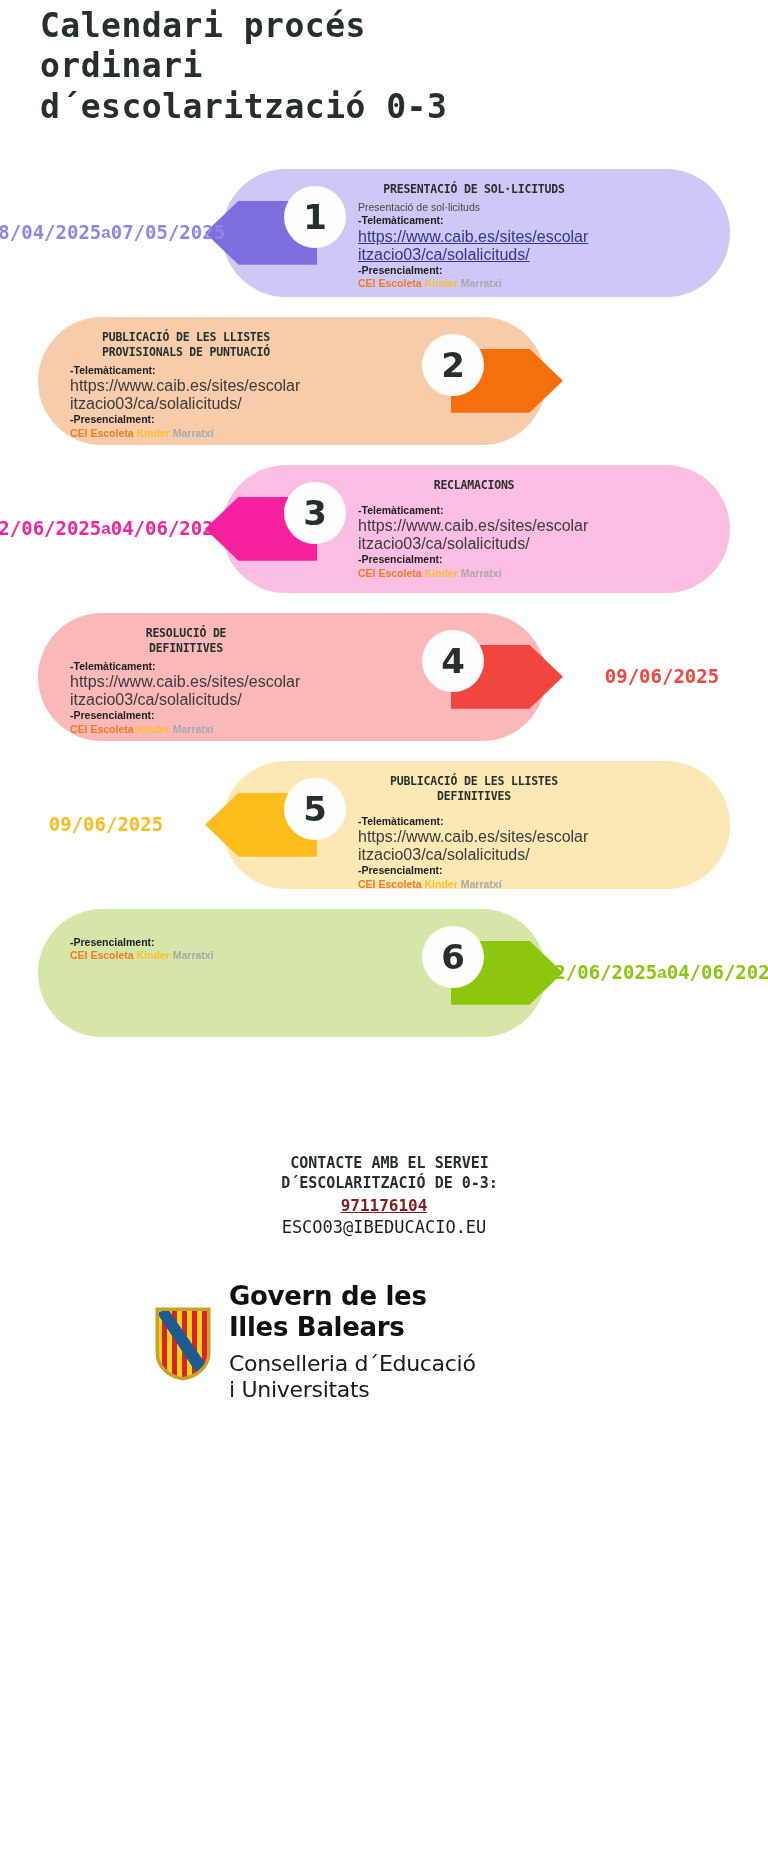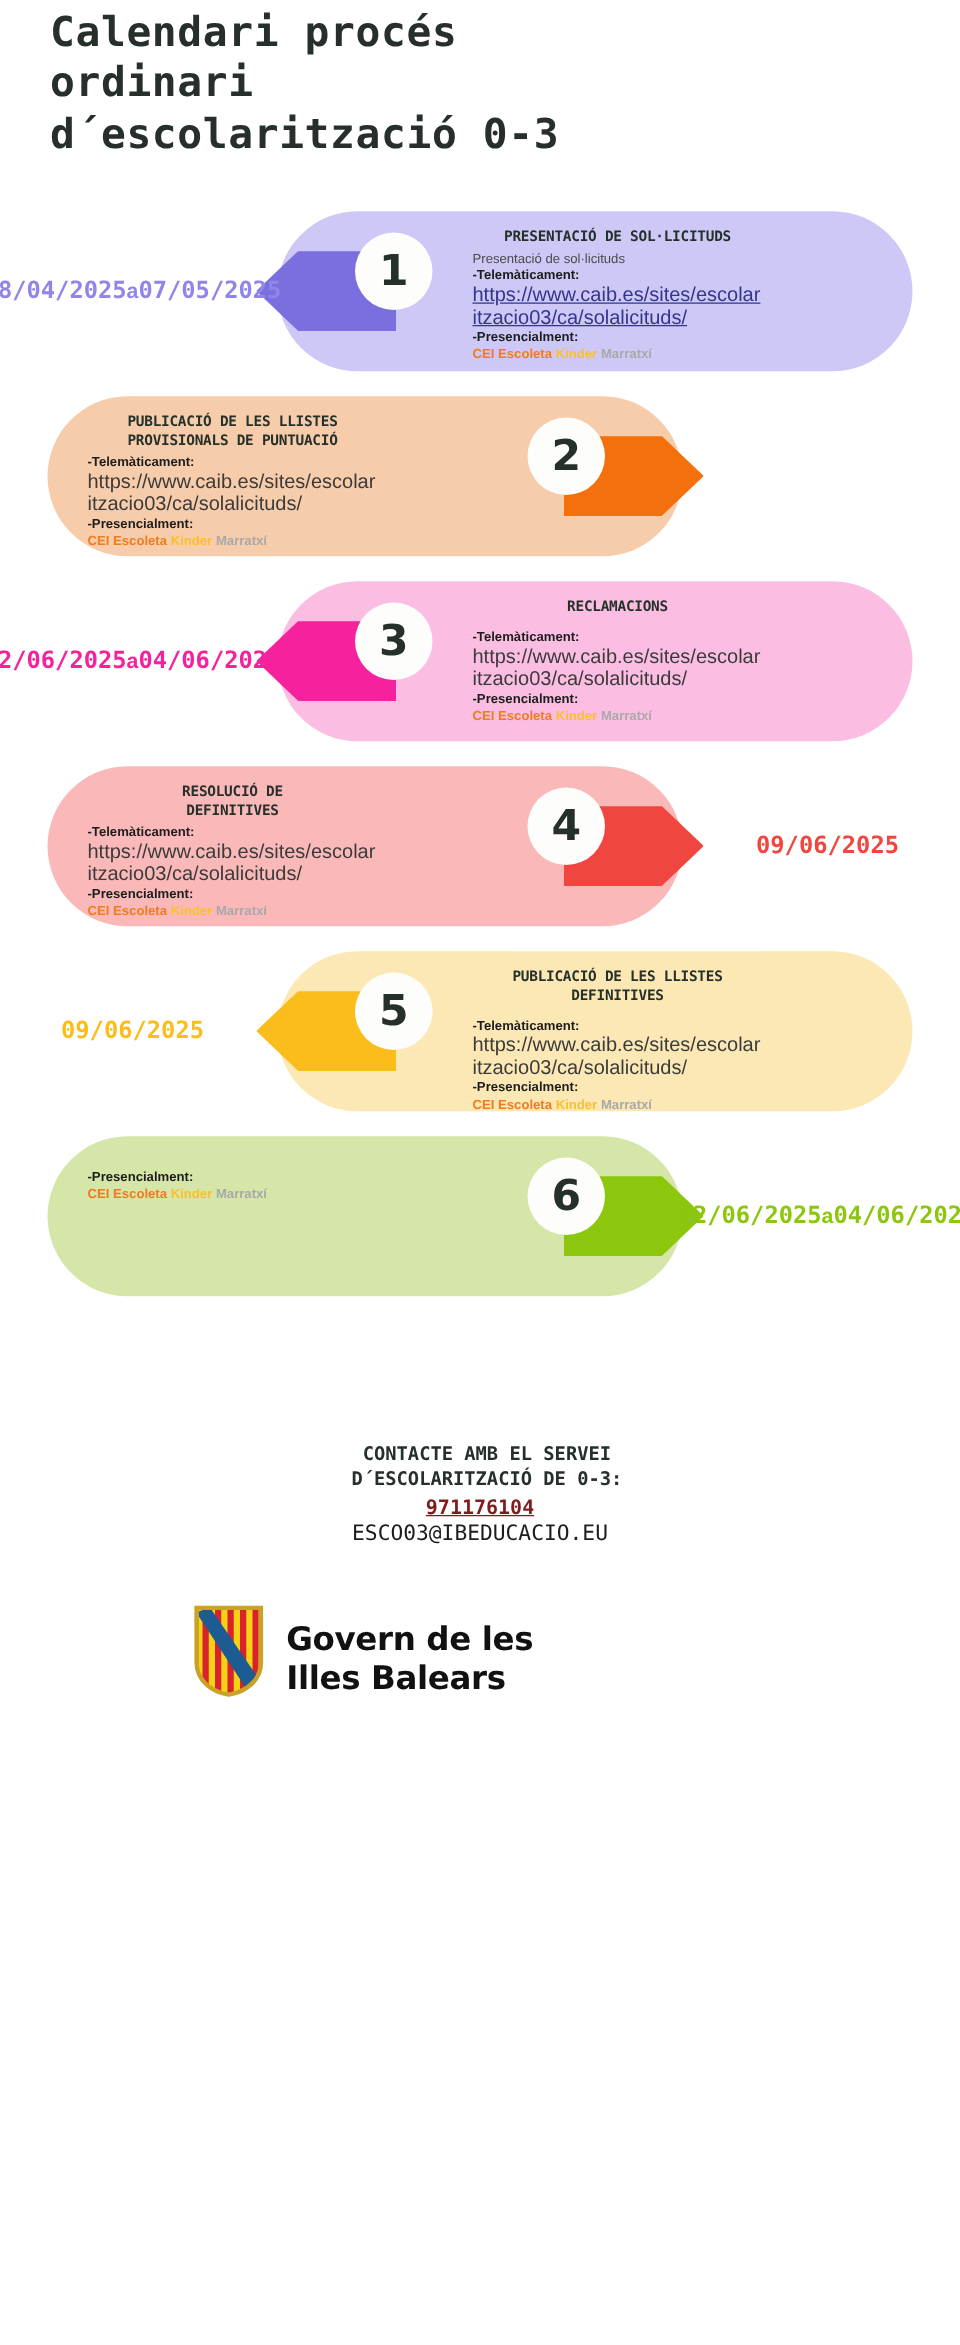--- a/index.html
+++ b/index.html
@@ -106,21 +106,21 @@
   .date-col .sep { font-family: "Liberation Sans", sans-serif; font-size: 17px; }
 
   
   .body-col {
     position: absolute;
     top: 0;
     height: 128px;
     width: 232px;
     padding-top: 13px;
   }
-  .step.right .body-col { left: 378px; }
+  .step.right .body-col { left: 358px; }
   .step.left  .body-col { left: 70px; }
 
   .step-head {
     font-family: "DejaVu Sans Mono", "Liberation Mono", monospace;
     font-weight: bold;
     font-size: 11.5px;
     line-height: 1.3;
     text-align: center;
     color: #26302b;
     letter-spacing: -0.2px;
@@ -172,21 +172,21 @@
     font-size: 17px;
     color: #1d1d1d;
     margin-top: 2px;
   }
 
   
   .logo-wrap {
     margin-top: 44px;
     padding-left: 155px;
     display: flex;
-    align-items: flex-end;
+    align-items: center;
     gap: 18px;
   }
   .shield { width: 56px; height: 74px; flex: none; margin-top: 3px; }
   .logo-text { text-align: left; }
   .gov-name {
     font-family: "DejaVu Sans", sans-serif;
     font-weight: bold;
     font-size: 26px;
     line-height: 1.17;
     color: #111111;
@@ -339,15 +339,17 @@
         <rect x="27" y="0" width="5" height="74" fill="#d8232a"></rect>
         <rect x="37" y="0" width="5" height="74" fill="#d8232a"></rect>
         <rect x="47" y="0" width="5" height="74" fill="#d8232a"></rect>
         <polygon points="2,6 13,2 54,62 44,70" fill="#1d5b93"></polygon>
       </g>
       <path d="M2 2 H54 V46 C54 61 41 70 28 72 C15 70 2 61 2 46 Z" fill="none" stroke="#c9a227" stroke-width="3"></path>
     </svg>
     <div class="logo-text">
       <div class="gov-name">Govern de les
 Illes Balears</div>
+      <div class="gov-sub">Conselleria d´Educació
+i Universitats</div>
     </div>
   </div>
 </div>
 
 </body></html>

